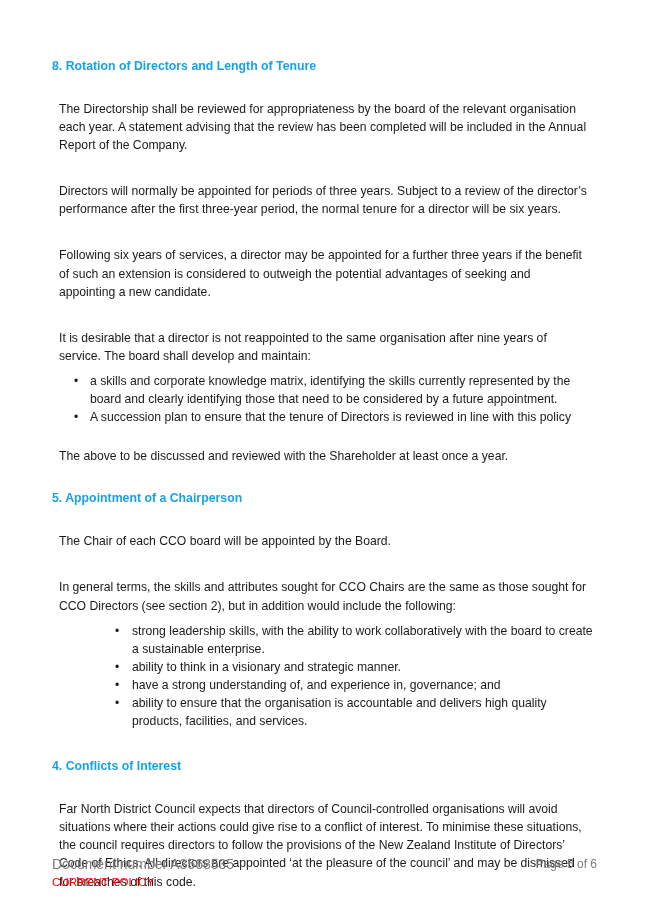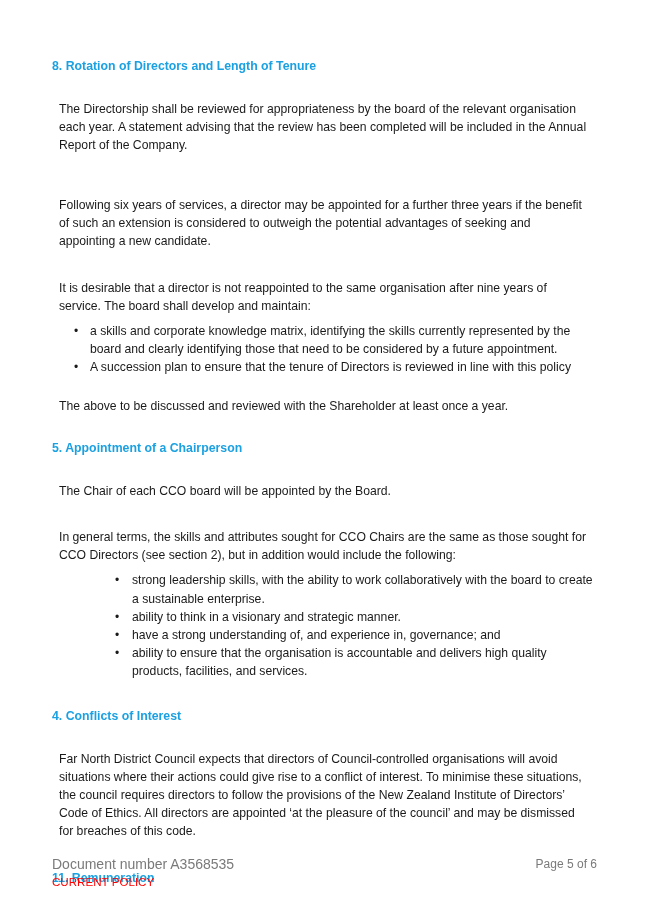--- a/index.html
+++ b/index.html
@@ -129,20 +129,21 @@
 <body>
 
 <div class="page">
 
   <div class="content">
 
     <h2 class="section-heading">8. Rotation of Directors and Length of Tenure</h2>
     <div class="gap-lg"></div>
     <p class="body-text">The Directorship shall be reviewed for appropriateness by the board of the relevant organisation each year. A statement advising that the review has been completed will be included in the Annual Report of the Company.</p>
     <div class="gap-md"></div>
+    <p class="body-text">Directors will normally be appointed for periods of three years.  Subject to a review of the director’s performance after the first three-year period, the normal tenure for a director will be six years.</p>
     <div class="gap-md"></div>
     <p class="body-text">Following six years of services, a director may be appointed for a further three years if the benefit of such an extension is considered to outweigh the potential advantages of seeking and appointing a new candidate.</p>
     <div class="gap-md"></div>
     <p class="body-text">It is desirable that a director is not reappointed to the same organisation after nine years of service. The board shall develop and maintain:</p>
     <ul class="bullets indent-1">
       <li><span class="dot">•</span><span>a skills and corporate knowledge matrix, identifying the skills currently represented by the board and clearly identifying those that need to be considered by a future appointment.</span></li>
       <li><span class="dot">•</span><span>A succession plan to ensure that the tenure of Directors is reviewed in line with this policy</span></li>
     </ul>
     <div class="gap-md"></div>
     <p class="body-text">The above to be discussed and reviewed with the Shareholder at least once a year.</p>

